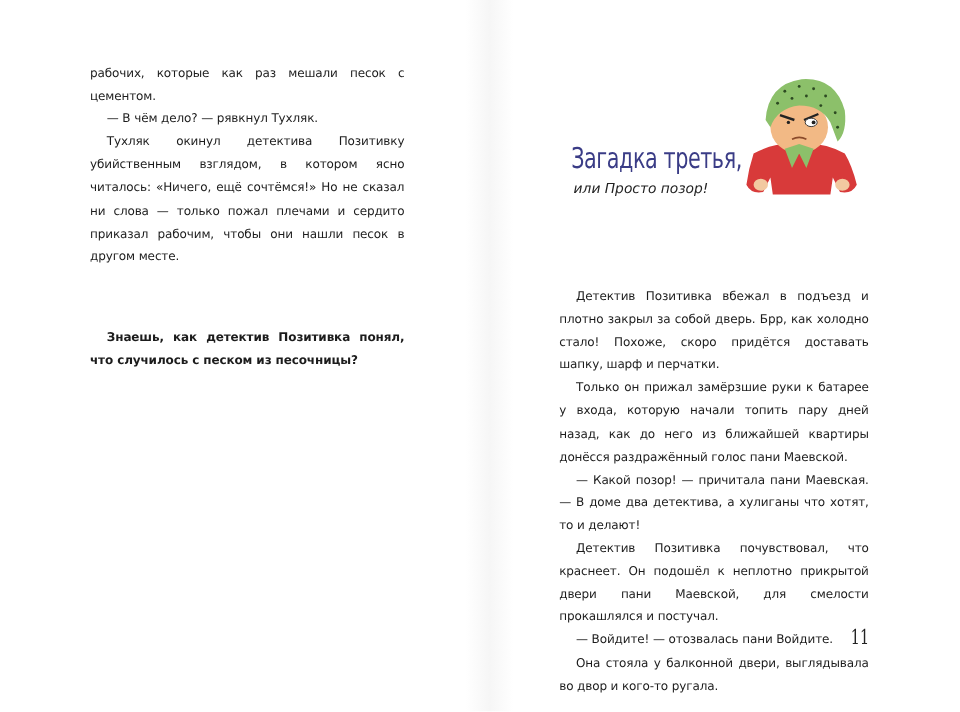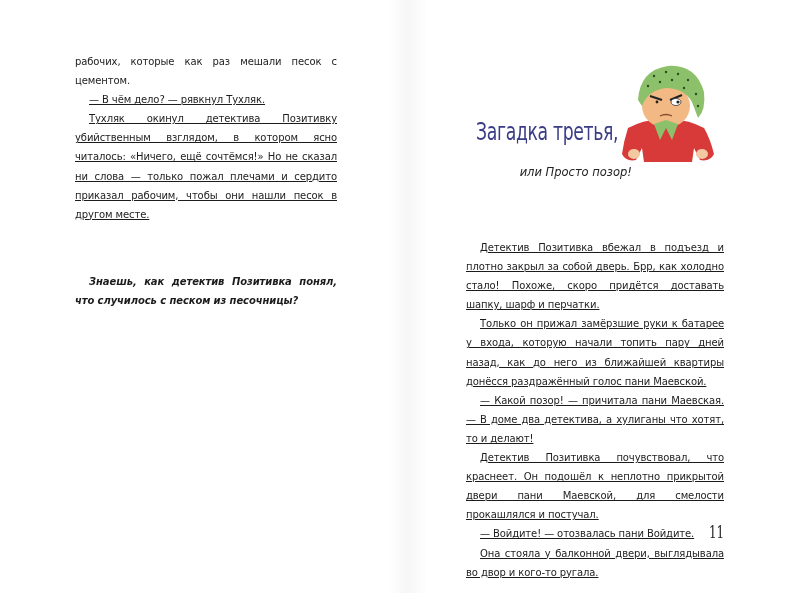--- a/index.html
+++ b/index.html
@@ -7,30 +7,30 @@
       width: 800px; height: 593px; background: #ffffff; position: relative; overflow: hidden;
       font-family: "DejaVu Sans", "Liberation Sans", sans-serif; color: #1c1c1c;
     }
     .spread { position: absolute; inset: 0; }
     .gutter {
       position: absolute; left: 388px; top: 0; width: 40px; height: 593px;
       background: linear-gradient(90deg, #ffffff 0%, #f6f6f6 50%, #ffffff 100%);
     }
     .page-left { position: absolute; left: 75px; top: 52px; width: 262px; }
     p { margin: 0; font-size: 10px; line-height: 19.1px; text-align: justify; letter-spacing: -0.1px; }
-    p.indent { text-indent: 14px; text-decoration: underline; }
+    p.indent { text-indent: 14px; }
     p.spacer { margin-top: 18px; }
-    p.question { font-weight: bold; font-style: italic; text-indent: 14px; margin-top: 48px; }
+    p.question { font-weight: bold; text-indent: 14px; margin-top: 48px; }
     .title-block { position: absolute; left: 476px; top: 118px; }
     .chapter-title {
       font-family: "DejaVu Sans", sans-serif; font-size: 24px; color: #3a3c86;
       letter-spacing: -0.5px; transform: scaleX(0.72); transform-origin: left center;
       white-space: nowrap; font-weight: normal;
     }
-    .chapter-subtitle { font-size: 11.5px; font-style: italic; color: #222; margin-top: 19px; margin-left: 2px; text-align: center; }
+    .chapter-subtitle { font-size: 11.5px; font-style: italic; color: #222; margin-top: 4px; margin-left: 2px; }
     .illustration { position: absolute; left: 614px; top: 58px; width: 104px; height: 106px; }
     .right-text { position: absolute; left: 466px; top: 238px; width: 258px; }
     .page-number {
       position: absolute; left: 709px; top: 522px; font-family: "DejaVu Serif", serif;
       font-size: 17px; color: #222; transform: scaleX(0.7); transform-origin: left center;
     }
   </style>
 </head>
 <body>
 

